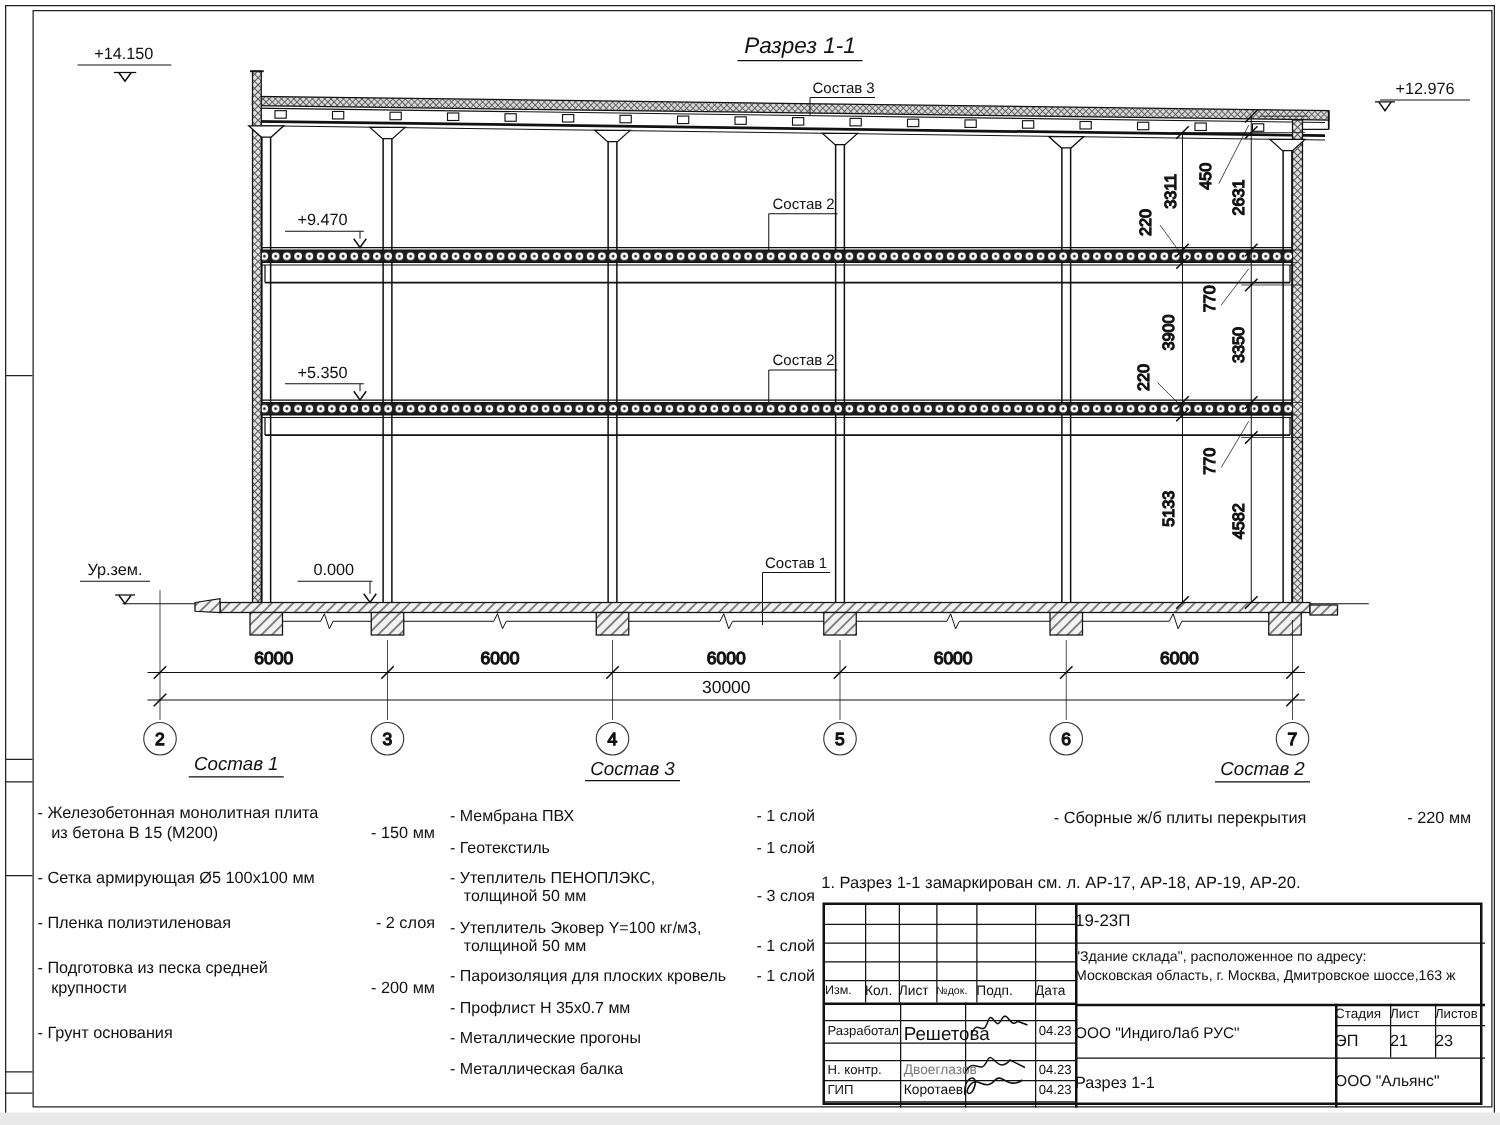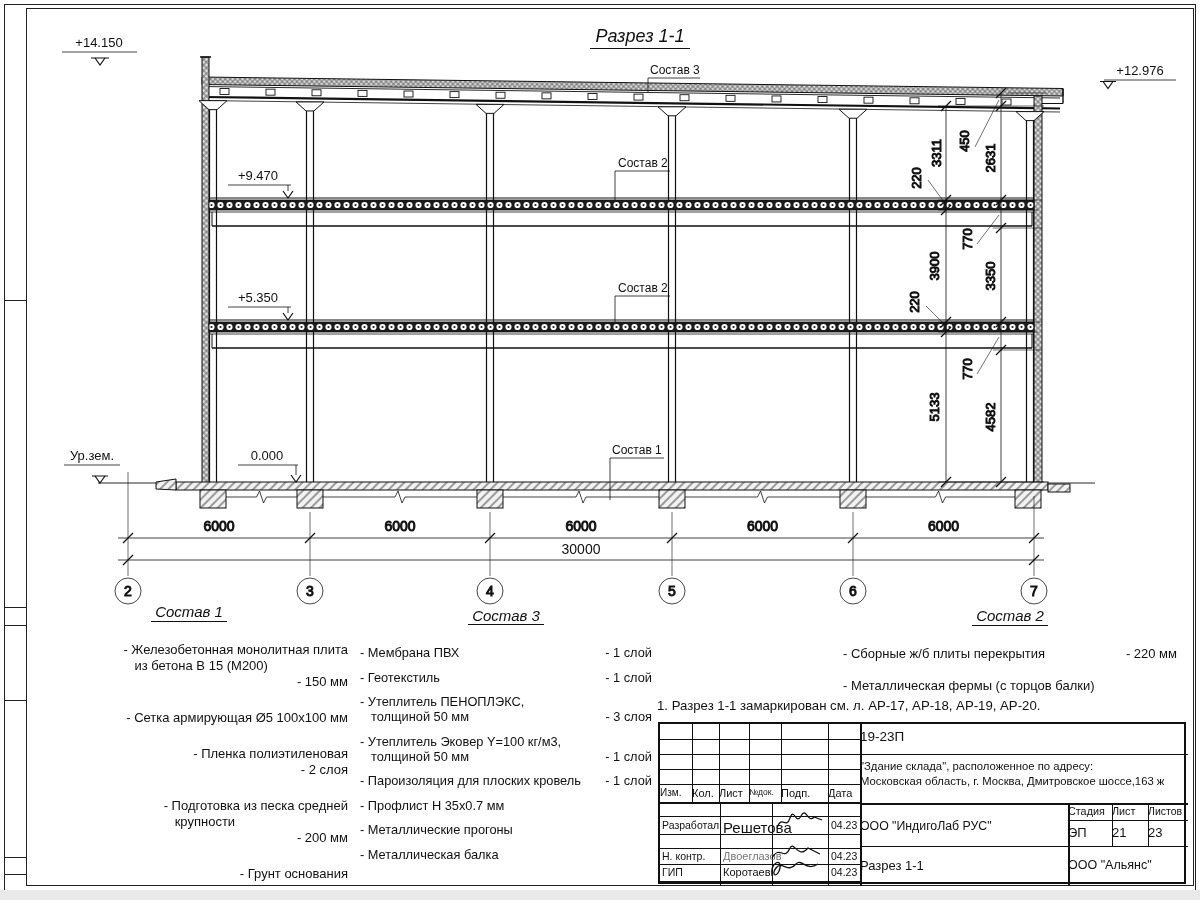--- a/index.html
+++ b/index.html
@@ -13,21 +13,21 @@
   .dw-title{position:absolute;left:555px;top:26px;width:170px;text-align:center;
             font-size:18px;font-style:italic;}
   .dw-title span{display:inline-block;border-bottom:1.5px solid #111;padding:0 5px 1px;}
   
   .spec{position:absolute;font-size:13px;line-height:16px;}
   .spec h3{margin:0 0 20px;font-size:15px;font-style:italic;font-weight:normal;text-align:center;}
   .spec h3 span{display:inline-block;border-bottom:1.2px solid #111;padding:0 4px 1px;}
   .spec-item{display:flex;justify-content:space-between;align-items:flex-end;}
   .spec-text{padding-left:11px;text-indent:-11px;}
   .spec-value{white-space:nowrap;padding-left:8px;}
-  #spec1 .spec-item{margin-bottom:20px;flex-direction:column;}
+  #spec1 .spec-item{margin-bottom:20px;}
   #spec3{font-size:12.8px;line-height:15px;}
   #spec3 .spec-item{margin-bottom:9.5px;}
   #spec2 .spec-item{margin-bottom:16px;}
   .note{position:absolute;left:657px;top:698px;font-size:13.2px;}
   
   .stamp{position:absolute;left:658px;top:722px;width:528px;height:162px;border:2px solid #111;box-sizing:border-box;}
   .stamp .cell{position:absolute;overflow:visible;white-space:nowrap;}
   .stamp .c{}
   .vln{position:absolute;width:1px;background:#111;}
   .hln{position:absolute;height:1px;background:#111;}
@@ -394,24 +394,20 @@
         </div>
       </div>
   </div>
   <div id="spec2" class="spec" style="left:843px;top:608px;width:334px">
     <h3><span>Состав 2</span></h3>
     <div class="spec-items">
         <div class="spec-item">
           <div class="spec-text">- Сборные ж/б плиты перекрытия</div>
           <div class="spec-value">- 220 мм</div>
         </div>
-        <div class="spec-item">
-          <div class="spec-text">- Металлическая фермы (с торцов балки)</div>
-          <div class="spec-value"></div>
-        </div>
       </div>
   </div>
 
   <div class="note">1. Разрез 1-1 замаркирован см. л. АР-17, АР-18, АР-19, АР-20.</div>
 
   <div class="stamp">
 
     <div class="vln" style="left:32px;top:0;height:78px"></div>
     <div class="vln" style="left:59px;top:0;height:78px"></div>
     <div class="vln" style="left:89px;top:0;height:78px"></div>

